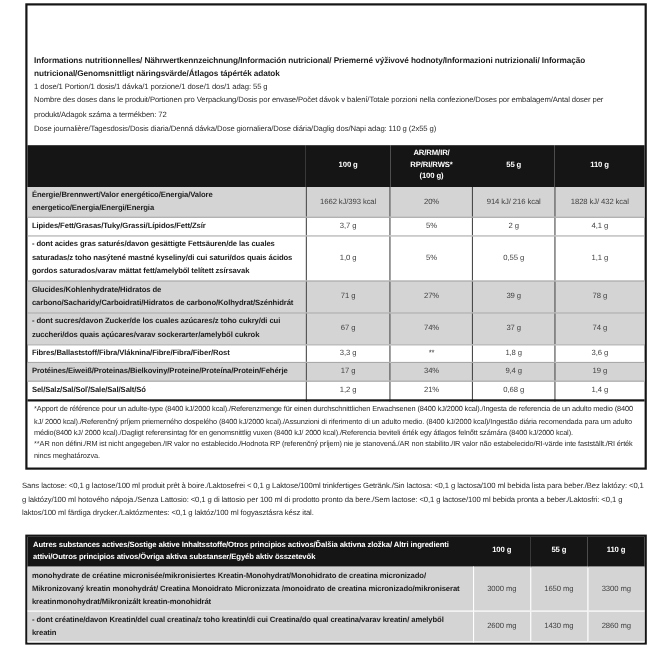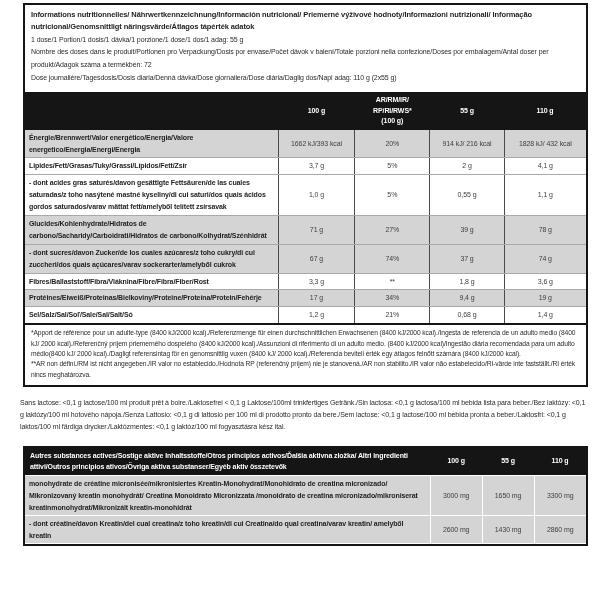--- a/index.html
+++ b/index.html
@@ -2,21 +2,21 @@
 <html><head>
 <meta charset="utf-8">
 <style>
   html,body{margin:0;padding:0;background:#fff;}
   .page{
     width:600px;height:600px;overflow:hidden;background:#fff;
     font-family:"Liberation Sans",sans-serif;color:#1d1d1d;
     box-sizing:border-box;padding:3px 12px 0 23px;letter-spacing:-0.1px;
   }
   .box{border:2px solid #151515;background:#fff;}
-  .box-head{padding:4px 6px 8px 6px;}
+  .box-head{padding:4px 6px 8px 6px;margin-top:40px;}
   .title{margin:0;font-size:7.5px;font-weight:bold;line-height:1.65;}
   .intro{margin:0;font-size:7px;line-height:1.8;color:#2a2a2a;}
 
   table{width:100%;border-collapse:collapse;table-layout:fixed;}
   .ntable{border-bottom:2px solid #151515;}
   .ntable thead th{
     background:#151515;color:#fff;font-size:7px;font-weight:bold;
     text-align:center;vertical-align:middle;padding:3px 1px;
     white-space:pre-line;line-height:1.5;
   }

